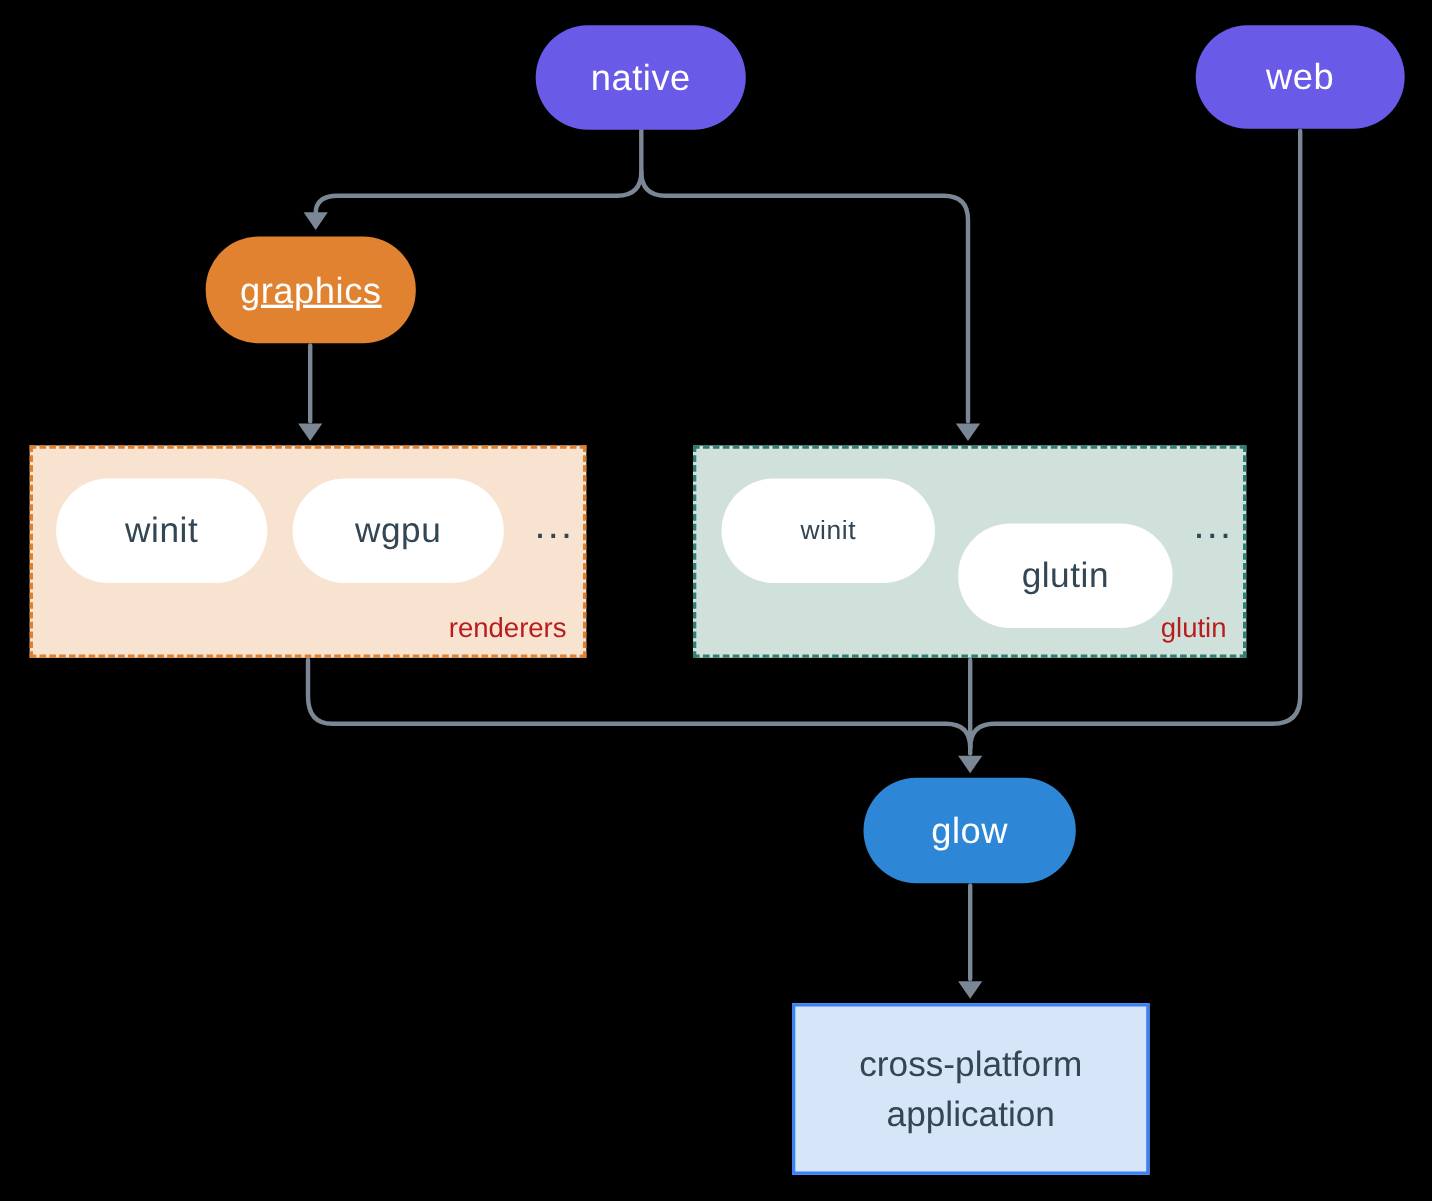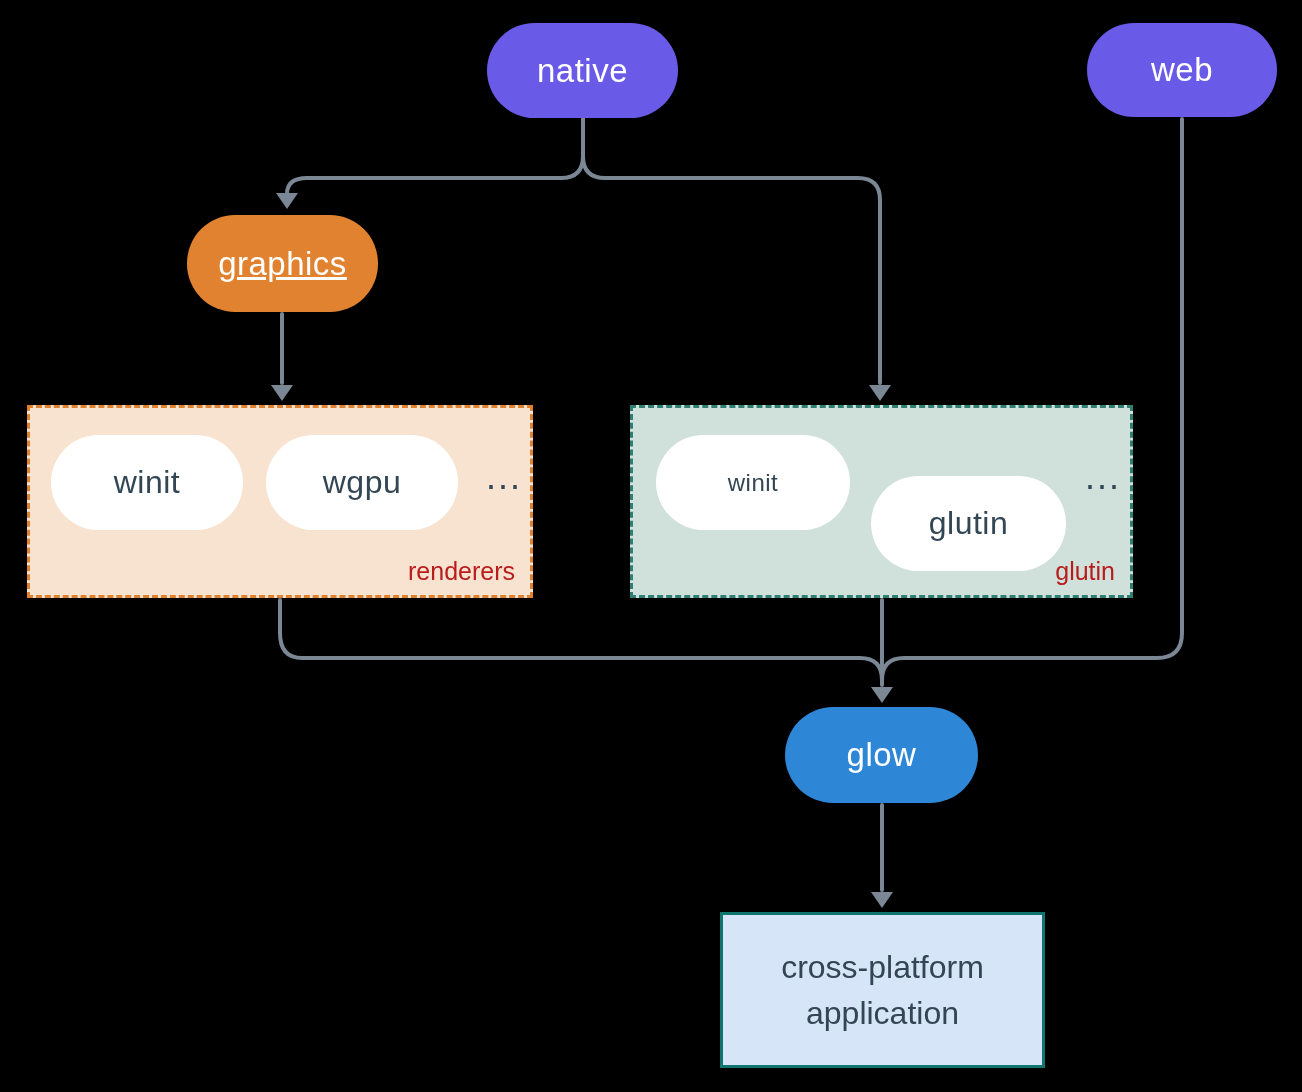--- a/index.html
+++ b/index.html
@@ -53,21 +53,21 @@
   #pill-glow{left:236px;top:27px;width:192px;height:95px;font-size:32px;}
   #renderers-ellipsis{left:444px;width:60px;text-align:center;}
 
   #pill-winit{left:23px;top:27px;width:194px;height:95px;font-size:24px;}
   #pill-glutin{left:238px;top:27px;width:195px;height:95px;font-size:32px;margin-top:41px;}
   #shells-ellipsis{left:440px;width:60px;text-align:center;}
 
   #node-application{
     position:absolute;left:720px;top:912px;width:325px;height:156px;
     box-sizing:border-box;
-    background:#d6e6f8;border:3px solid #0f766e;
+    background:#d6e6f8;border:3px solid #3b82f6;
     display:flex;flex-direction:column;align-items:center;justify-content:center;
     color:#324654;font-size:32px;line-height:46px;
   }
 </style>
 </head>
 <body>
 
 <div id="canvas">
 
   <svg id="edges" viewBox="0 0 1302 1092" xmlns="http://www.w3.org/2000/svg">

